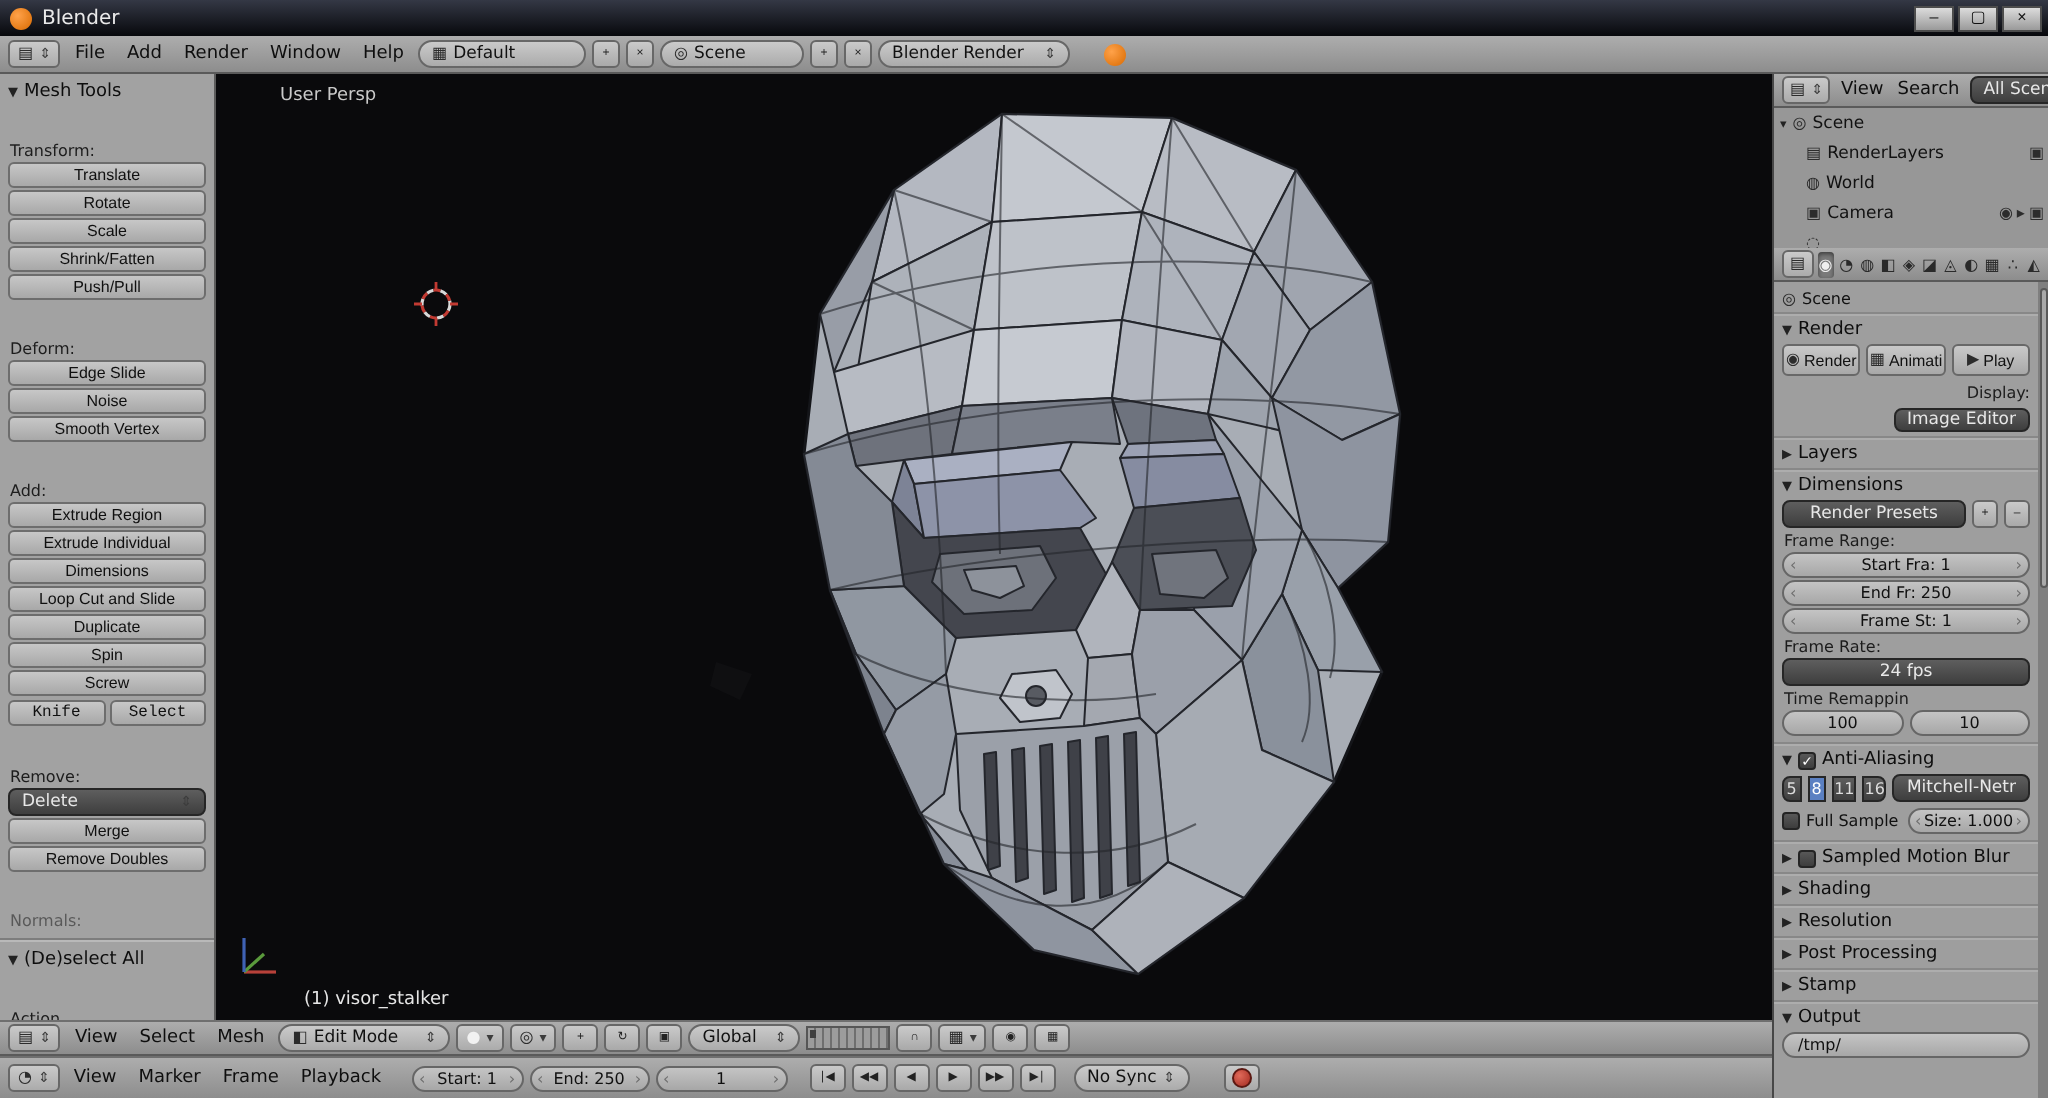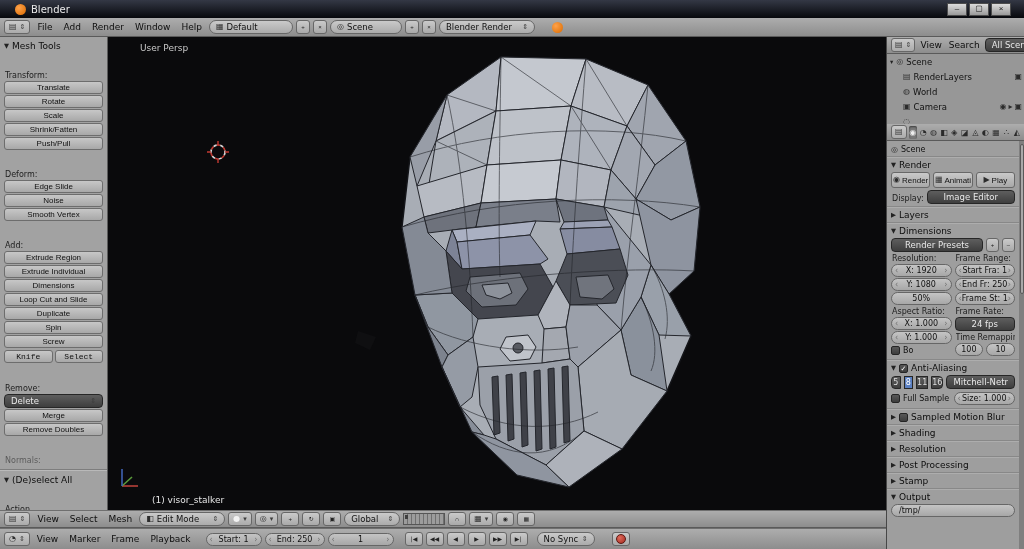--- a/index.html
+++ b/index.html
@@ -1,21 +1,21 @@
 <!DOCTYPE html>
 <html><head>
 <meta charset="utf-8">
 <style>
   html,body{margin:0;padding:0;background:#444;}
   *{box-sizing:border-box;}
   #root{position:relative;width:1024px;height:549px;background:#9e9e9e;overflow:hidden;
         font-family:"DejaVu Sans","Liberation Sans",sans-serif;font-size:9px;color:#111;}
   
   .titlebar{position:absolute;left:0;top:0;width:1024px;height:18px;
-    background:linear-gradient(#343845,#07080c);display:flex;align-items:center;padding:0 13px;}
+    background:linear-gradient(#343845,#07080c);display:flex;align-items:center;padding:0 3px;}
   .app-icon{width:11px;height:11px;border-radius:50%;
     background:radial-gradient(circle at 35% 35%,#ffa24a,#d96a00);margin:0 5px 0 2px;flex:none;}
   .titlebar .title{color:#e9e9e9;font-size:10px;flex:1;}
   .win-btn{width:20px;height:13px;margin-left:2px;background:linear-gradient(#dcdcdc,#9a9a9a);
     border:1px solid #4c4c4c;font-size:8px;line-height:10px;text-align:center;color:#111;padding:0;}
   
   .hbar{display:flex;align-items:center;gap:3px;padding:0 4px;
     background:linear-gradient(#adadad,#8d8d8d);border-bottom:1px solid #5a5a5a;}
   .hmenu{font-size:9px;color:#0e0e0e;padding:0 4px;cursor:default;}
   .widget{display:flex;align-items:center;gap:3px;height:14px;padding:0 6px;
@@ -447,21 +447,21 @@
           </button>
           <button class="btn col">
             <span class="gi">▦</span>
             <span>Animati</span>
           </button>
           <button class="btn col">
             <span class="gi">▶</span>
             <span>Play</span>
           </button>
         </div>
-        <div class="cols" style="align-items:center;margin-top:2px;">
+        <div class="cols" style="align-items:flex-end;margin-top:2px;flex-direction:column;">
           <span class="plabel" style="flex:none;">Display:</span>
           <div class="mdark" style="flex:1;">
             <span>Image Editor</span>
           </div>
         </div>
         <div class="psep"></div>
 
         <div class="phdr">
           <span class="tri">▶</span>
           <span>Layers</span>
@@ -473,33 +473,20 @@
           <span>Dimensions</span>
         </div>
         <div class="cols" style="align-items:center;">
           <div class="mdark" style="flex:1;">
             <span>Render Presets</span>
           </div>
           <button class="pbtn" style="width:13px;">+</button>
           <button class="pbtn" style="width:13px;">–</button>
         </div>
         <div class="cols">
-          <div class="col">
-            <div class="plabel">Resolution:</div>
-            <div class="nf arrows">X: 1920</div>
-            <div class="nf arrows">Y: 1080</div>
-            <div class="nf">50%</div>
-            <div class="plabel">Aspect Ratio:</div>
-            <div class="nf arrows">X: 1.000</div>
-            <div class="nf arrows">Y: 1.000</div>
-            <div class="chkrow">
-              <span class="chk"></span>
-              <span>Bo</span>
-            </div>
-          </div>
           <div class="col">
             <div class="plabel">Frame Range:</div>
             <div class="nf arrows">Start Fra: 1</div>
             <div class="nf arrows">End Fr: 250</div>
             <div class="nf arrows">Frame St: 1</div>
             <div class="plabel">Frame Rate:</div>
             <div class="mdark" style="margin:1px 0;text-align:center;">
               <span>24 fps</span>
             </div>
             <div class="plabel">Time Remappin</div>

